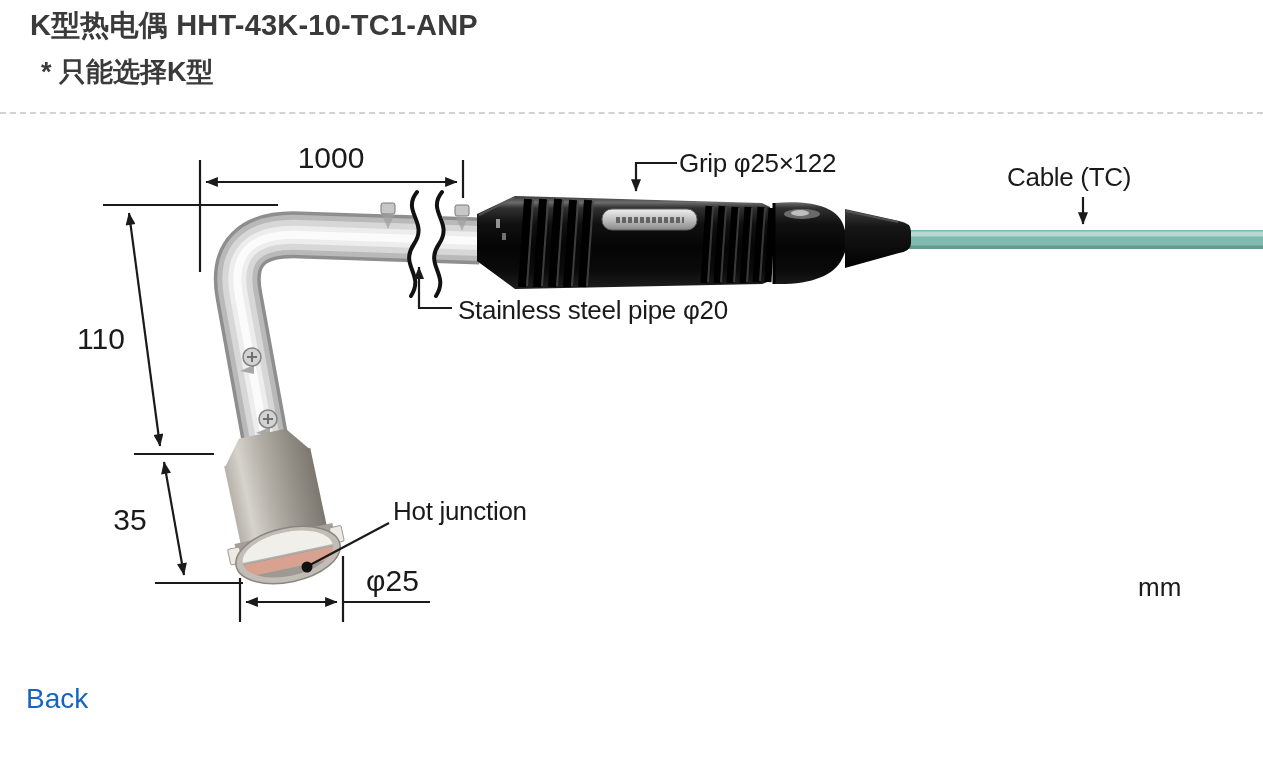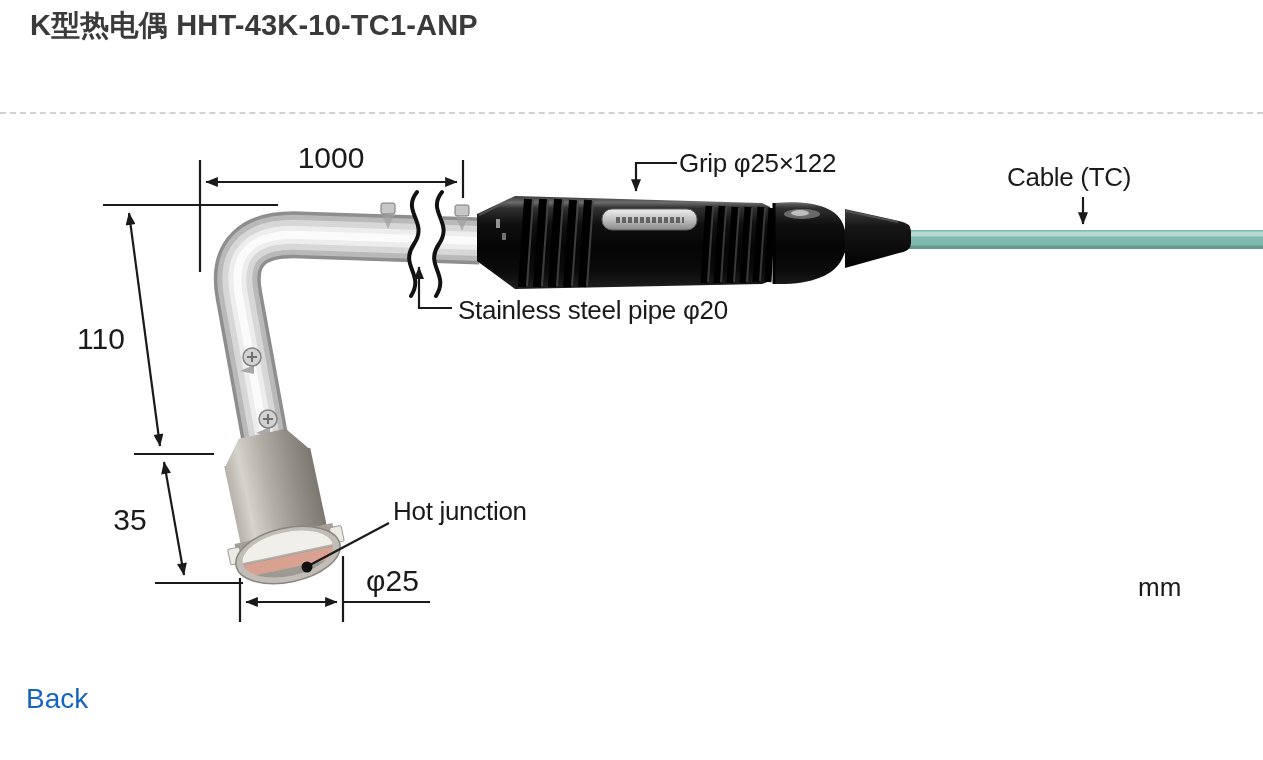--- a/index.html
+++ b/index.html
@@ -15,20 +15,21 @@
   .unit{font-size:26px;}
   .dimline{stroke:#1a1a1a;stroke-width:2.2;fill:none;}
   .back-link{position:absolute;left:26px;top:683px;font-size:28px;color:#1565c0;text-decoration:none;}
 </style>
 </head>
 <body>
 
 <div class="page">
 
   <h1 class="title">K型热电偶 HHT-43K-10-TC1-ANP</h1>
+  <h2 class="note">* 只能选择K型</h2>
   <div class="separator"></div>
 
   <svg class="diagram-svg" viewBox="0 0 1263 760">
     <defs>
       <marker id="arr" viewBox="0 0 10 8" refX="9.5" refY="4" markerWidth="18" markerHeight="10" markerUnits="userSpaceOnUse" orient="auto-start-reverse">
         <path d="M0 0 L10 4 L0 8 Z" fill="#1a1a1a"></path>
       </marker>
       <linearGradient id="gripGrad" gradientUnits="userSpaceOnUse" x1="0" y1="196" x2="0" y2="289">
         <stop offset="0" stop-color="#3a3a3a"></stop>
           <stop offset="0.07" stop-color="#6b6b6b"></stop>

